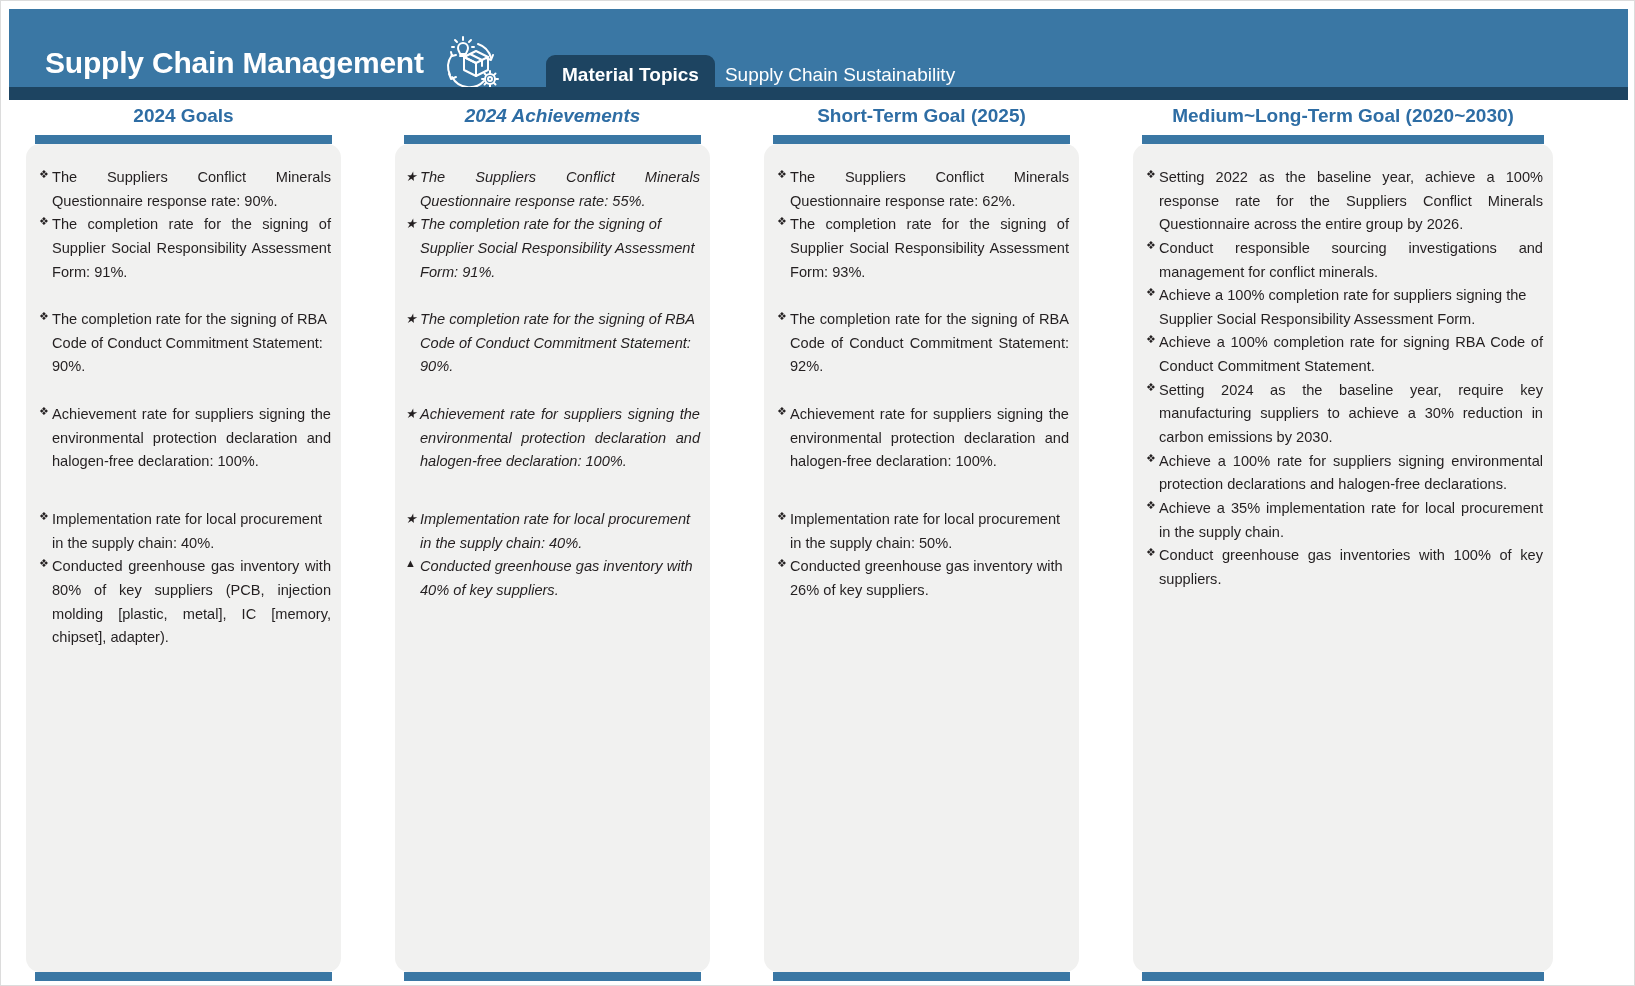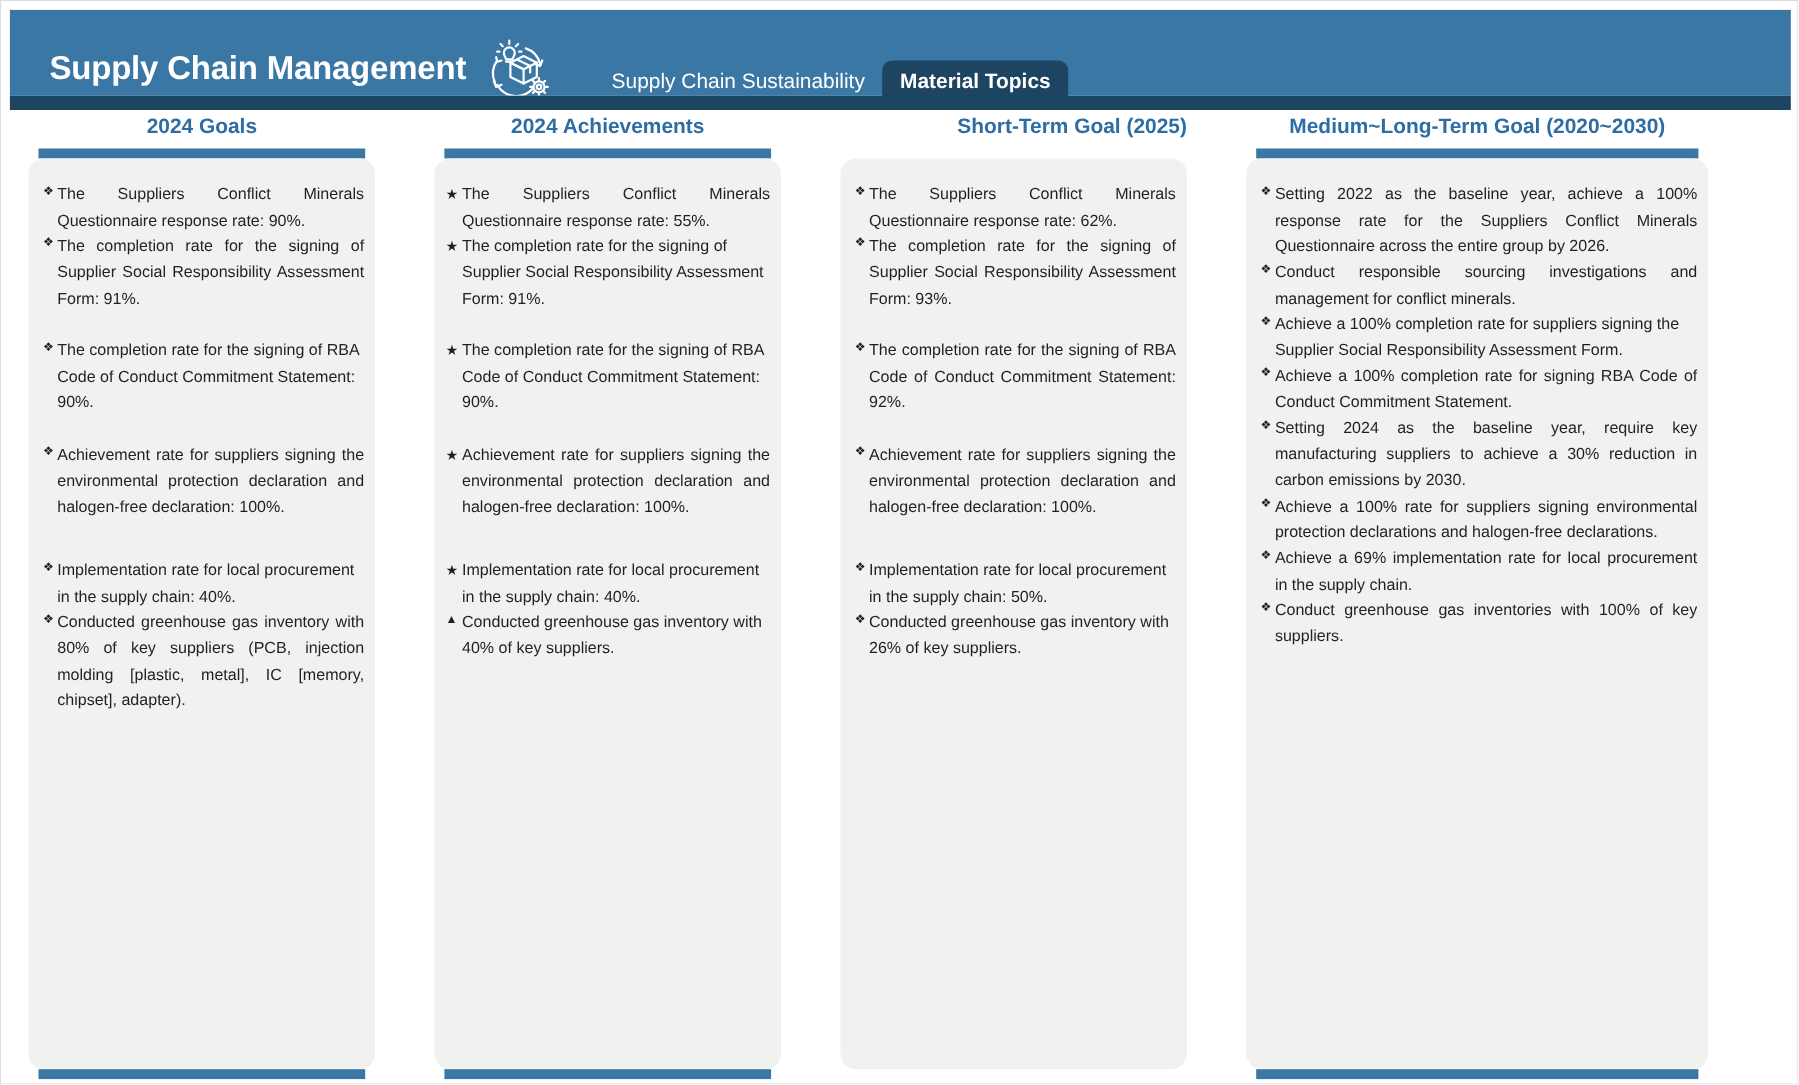--- a/index.html
+++ b/index.html
@@ -88,22 +88,22 @@
     padding: 0 25px;
   }
   .col {
     position: relative;
     display: flex;
     flex-direction: column;
     margin-right: 54px;
   }
   .col:last-child { margin-right: 0; }
   .col-1 { width: 315px; }
-  .col-2 { width: 315px; }
-  .col-3 { width: 315px; align-items: flex-end; }
+  .col-2 { width: 315px; font-style: italic; }
+  .col-3 { width: 315px; }
   .col-4 { width: 420px; }
 
   .col-head {
     text-align: center;
     color: #2e6da4;
     font-size: 19px;
     font-weight: bold;
     line-height: 1;
     padding-bottom: 10px;
     white-space: nowrap;
@@ -180,22 +180,22 @@
           <path d="M32 19 l12 6 v6"></path>
 
           <circle cx="52" cy="44" r="5"></circle>
           <circle cx="52" cy="44" r="2"></circle>
           <path d="M52 36 v2 M52 50 v2 M44 44 h2 M58 44 h2 M46.5 38.5 l1.5 1.5 M56 48 l1.5 1.5 M57.5 38.5 l-1.5 1.5 M48 48 l-1.5 1.5"></path>
         </svg>
       </span>
     </div>
 
     <div class="tabs">
+      <div class="tab active">Material Topics</div>
       <div class="tab inactive">Supply Chain Sustainability</div>
-      <div class="tab active">Material Topics</div>
     </div>
   </div>
   <div class="header-underline"></div>
 
   <div class="columns">
 
     <div class="col col-1">
       <div class="col-head">2024 Goals</div>
       <div class="bar-top"></div>
       <div class="card">
@@ -330,21 +330,21 @@
             <li class="item">
               <span class="bullet diamond">❖</span>
               <span class="txt j">Setting 2024 as the baseline year, require key manufacturing suppliers to achieve a 30% reduction in carbon emissions by 2030.</span>
             </li>
             <li class="item">
               <span class="bullet diamond">❖</span>
               <span class="txt j">Achieve a 100% rate for suppliers signing environmental protection declarations and halogen-free declarations.</span>
             </li>
             <li class="item">
               <span class="bullet diamond">❖</span>
-              <span class="txt j">Achieve a 69% implementation rate for local procurement in the supply chain.</span>
+              <span class="txt j">Achieve a 35% implementation rate for local procurement in the supply chain.</span>
             </li>
             <li class="item">
               <span class="bullet diamond">❖</span>
               <span class="txt j">Conduct greenhouse gas inventories with 100% of key suppliers.</span>
             </li>
           </ul>
       </div>
       <div class="bar-bottom"></div>
     </div>
 

